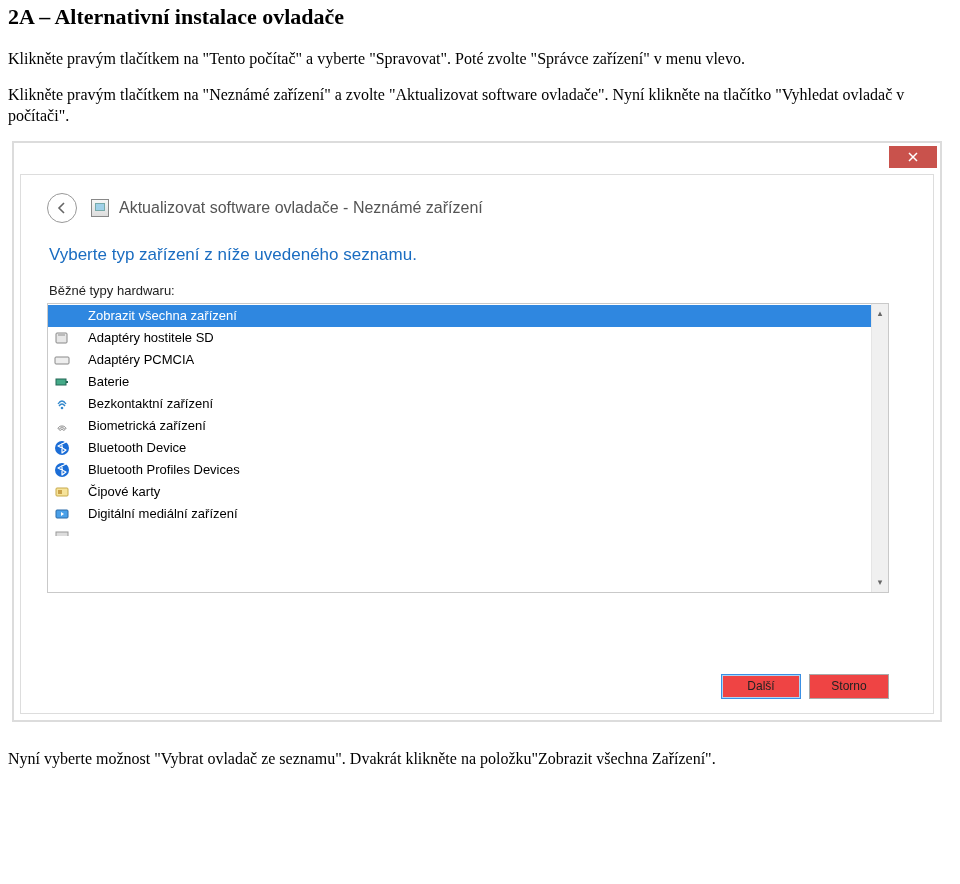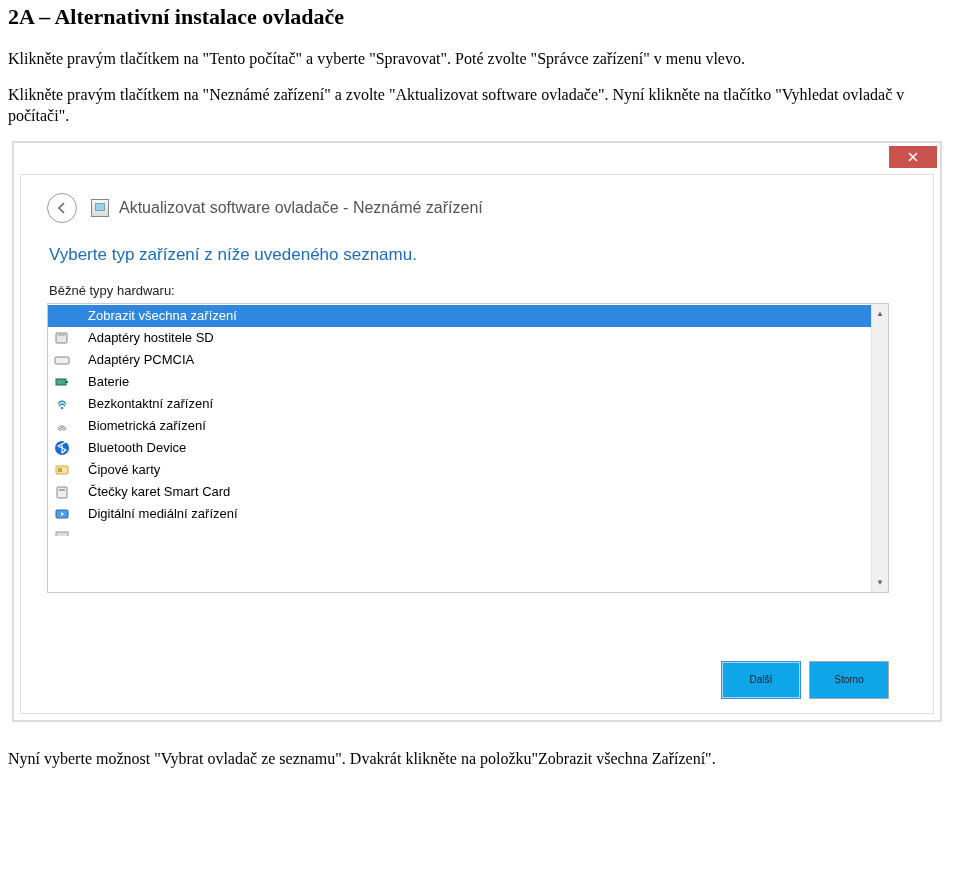--- a/index.html
+++ b/index.html
@@ -122,24 +122,24 @@
   .sb-arrow{ color:#666; font-size:9px; width:15px; height:15px; display:flex;align-items:center;justify-content:center;cursor:pointer;}
   .buttons {
     margin-top: auto;
     display: flex;
     justify-content: flex-end;
     gap: 8px;
     padding-top: 20px;
   }
   .btn {
     min-width: 80px;
-    height: 38px;
+    height: 25px;
     border: 1px solid #a9a9a9;
-    background: #0ea5e9;
-    font-size: 10px;
+    background: #ef4444;
+    font-size: 12px;
     font-family: "Segoe UI", Tahoma, sans-serif;
     color: #222;
     cursor: pointer;
   }
   .btn.primary { border-color:#3a8fe4; box-shadow: inset 0 0 0 1px #aad4f5;}
   .footer-line { margin-top: 26px; }
 </style>
 </head>
 <body>
 
@@ -235,40 +235,40 @@
         <div class="row">
           <span class="ic">
               <svg width="16" height="16">
                 <circle cx="8" cy="8" r="7" fill="#1b6dd6"></circle>
                 <path d="M8 3v10l4-3-8-4 8-4-4-3" fill="none" stroke="#fff" stroke-width="1.2" stroke-linejoin="round"></path>
               </svg>
             </span>
           <span>Bluetooth Device</span>
         </div>
 
+        <div class="row">
+          <span class="ic">
+              <svg width="16" height="16">
+                <circle cx="8" cy="8" r="7" fill="#1b6dd6"></circle>
+                <path d="M8 3v10l4-3-8-4 8-4-4-3" fill="none" stroke="#fff" stroke-width="1.2" stroke-linejoin="round"></path>
+              </svg>
+            </span>
+          <span>Bluetooth Profiles Devices</span>
+        </div>
 
         <div class="row">
           <span class="ic">
               <svg width="16" height="16">
                 <rect x="2" y="4" width="12" height="8" rx="1" fill="#f6e39a" stroke="#c7a94a"></rect>
                 <rect x="4" y="6" width="4" height="4" fill="#caa24a"></rect>
               </svg>
             </span>
           <span>Čipové karty</span>
         </div>
 
-        <div class="row">
-          <span class="ic">
-              <svg width="16" height="16">
-                <rect x="3" y="3" width="10" height="11" rx="1" fill="#eee" stroke="#888"></rect>
-                <rect x="5" y="5" width="6" height="2" fill="#aaa"></rect>
-              </svg>
-            </span>
-          <span>Čtečky karet Smart Card</span>
-        </div>
 
         <div class="row">
           <span class="ic">
               <svg width="16" height="16">
                 <rect x="2" y="4" width="12" height="8" rx="1" fill="#4aa0e8" stroke="#2a6aa8"></rect>
                 <polygon points="7,6 7,10 10,8" fill="#fff"></polygon>
               </svg>
             </span>
           <span>Digitální mediální zařízení</span>
         </div>

